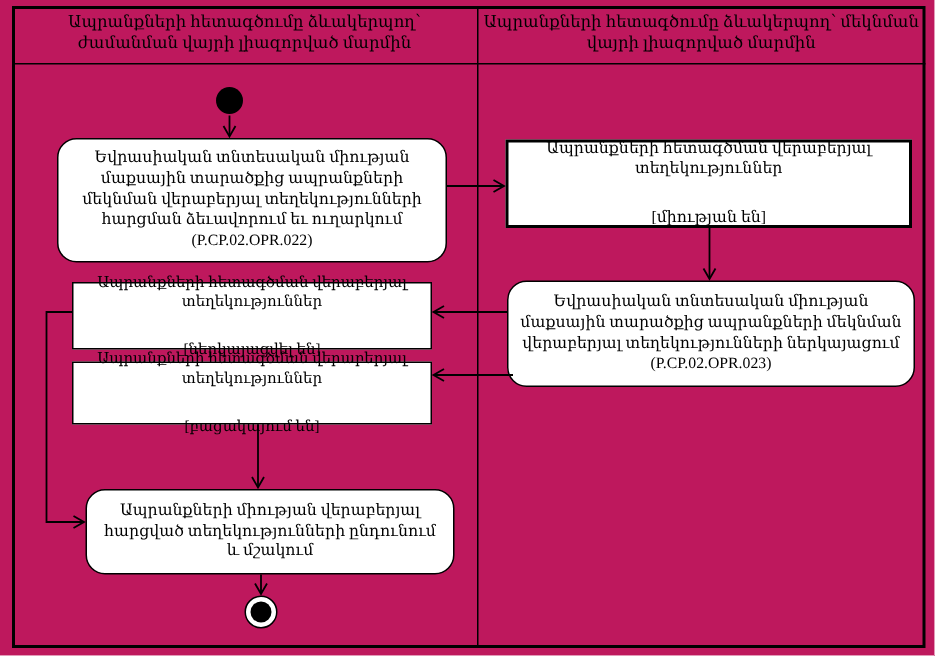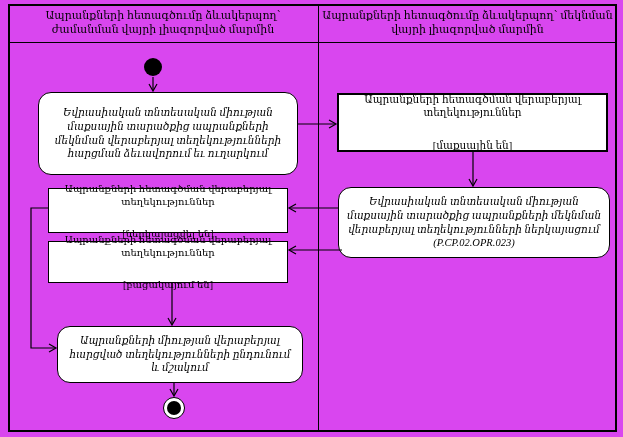--- a/index.html
+++ b/index.html
@@ -1,19 +1,19 @@
 <!DOCTYPE html>
 <html><head>
 <meta charset="utf-8">
 <style>
   html,body{margin:0;padding:0;background:#fff;}
   #stage{
     position:relative;
     width:623px;height:437px;
-    background:#d946ef;
+    background:#be185d;
     font-family:"Liberation Serif","DejaVu Serif",serif;
     color:#000;
     overflow:hidden;
   }
   .frame{
     position:absolute;left:8px;top:4px;width:609px;height:428px;
     border:2px solid #000;box-sizing:border-box;
   }
   .lane-divider{
     position:absolute;left:318px;top:4px;width:1px;height:428px;background:#000;
@@ -27,21 +27,21 @@
     text-align:center;font-size:11px;line-height:1.25;
   }
   .lane-header.left{left:12px;width:302px;}
   .lane-header.right{left:322px;width:291px;text-align:center;}
   .box{
     position:absolute;box-sizing:border-box;
     display:flex;flex-direction:column;align-items:center;justify-content:center;
     text-align:center;font-size:10.5px;line-height:1.3;
     padding:2px 6px;background:#fff;
   }
-  .rounded{border:1px solid #000;border-radius:13px;font-style:italic;}
+  .rounded{border:1px solid #000;border-radius:13px;}
   .rect{border:1px solid #000;gap:19px;}
   .rect.thick{border-width:2px;}
   .small{font-size:10px;}
   .node-initial{
     position:absolute;left:144px;top:58px;width:18px;height:18px;
     border-radius:50%;background:#000;
   }
   .node-final-outer{
     position:absolute;left:163px;top:397px;width:22px;height:22px;
     border-radius:50%;border:1.5px solid #000;box-sizing:border-box;
@@ -62,25 +62,26 @@
   <div class="lane-divider"></div>
   <div class="header-line"></div>
 
   <div class="lane-header left">Ապրանքների հետագծումը ձևակերպող՝ ժամանման վայրի լիազորված մարմին</div>
   <div class="lane-header right">Ապրանքների հետագծումը ձևակերպող՝ մեկնման վայրի լիազորված մարմին</div>
 
   <div class="node-initial"></div>
 
   <div class="box rounded" style="left:38px;top:92px;width:260px;height:83px;">
     <div>Եվրասիական տնտեսական միության մաքսային տարածքից ապրանքների մեկնման վերաբերյալ տեղեկությունների հարցման ձեւավորում եւ ուղարկում</div>
+    <div>(P.CP.02.OPR.022)</div>
   </div>
 
   <div class="box rect thick" style="left:337px;top:93px;width:271px;height:59px;">
     <div>Ապրանքների հետագծման վերաբերյալ տեղեկություններ</div>
-    <div>[մաքսային են]</div>
+    <div>[միության են]</div>
   </div>
 
   <div class="box rounded" style="left:338px;top:187px;width:272px;height:71px;">
     <div>Եվրասիական տնտեսական միության մաքսային տարածքից ապրանքների մեկնման վերաբերյալ տեղեկությունների ներկայացում</div>
     <div>(P.CP.02.OPR.023)</div>
   </div>
 
   <div class="box rect small" style="left:48px;top:188px;width:240px;height:45px;">
     <div>Ապրանքների հետագծման վերաբերյալ տեղեկություններ</div>
     <div>[ներկայացվել են]</div>

